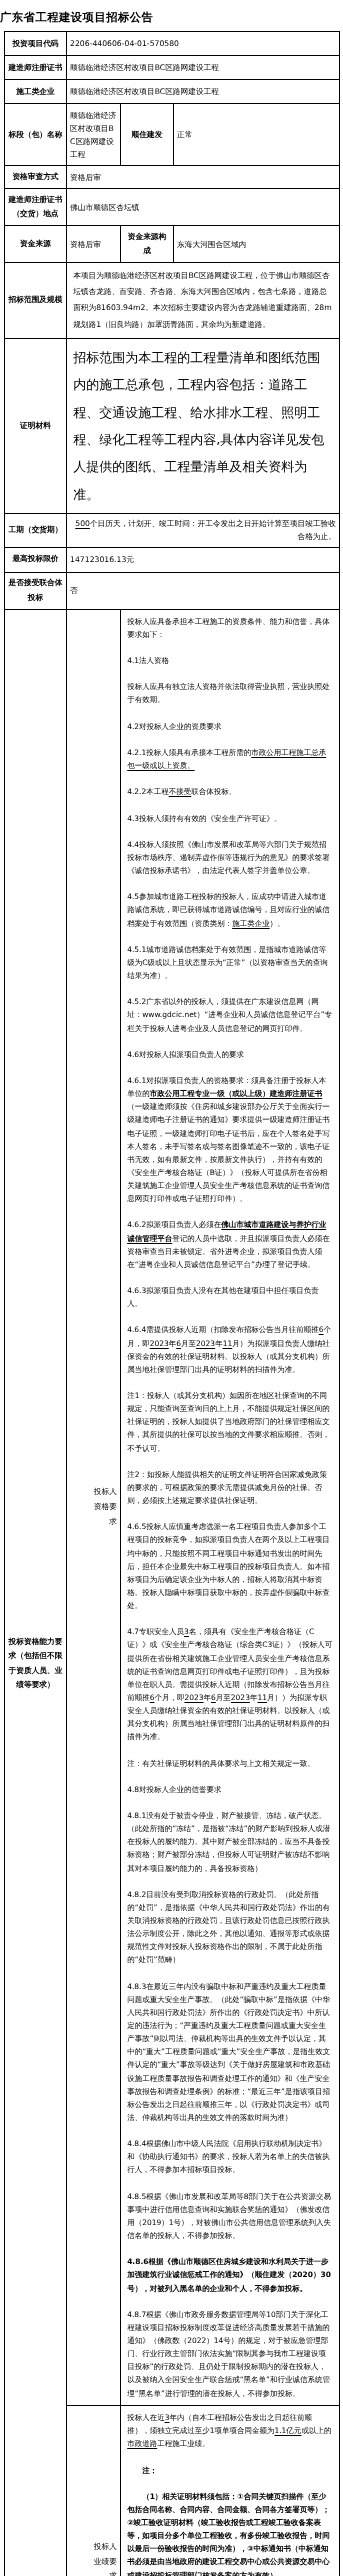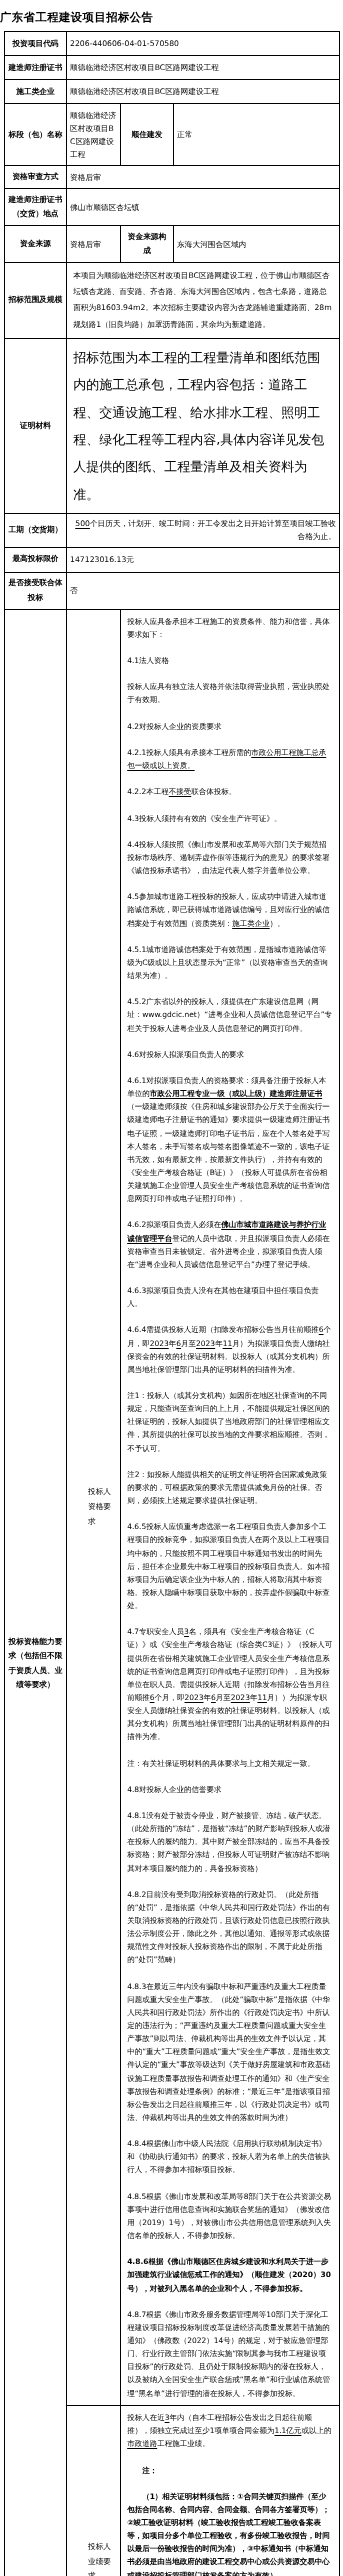--- a/index.html
+++ b/index.html
@@ -5,21 +5,21 @@
   html,body{margin:0;padding:0;background:#fff;color:#000;}
   body{width:344px;font-family:"DejaVu Sans","Liberation Sans",sans-serif;}
   .title{font-size:11.3px;font-weight:bold;margin:10.3px 0 6.2px 0;letter-spacing:0.5px;}
   table.t{border-collapse:collapse;table-layout:fixed;width:335px;margin:0 auto 5.2px auto;border:1px solid #000;}
   td{border:0.8px solid #000;padding:3.1px 3.1px;font-size:7.7px;vertical-align:middle;word-break:break-all;line-height:1.7;}
   .lbl{font-weight:bold;text-align:center;line-height:1.9;}
   .sublbl{text-align:left;line-height:1.9;}
   .ctr{}
   .txt{text-align:right;}
   .para{text-align:left;font-size:7.5px;line-height:1.75;padding:5.2px 6.2px;}
-  .midlbl{text-align:left;line-height:1.9;padding-left:21px;}
+  .midlbl{text-align:right;line-height:1.9;padding-left:21px;}
   u{text-underline-offset:1.5px;}
 </style>
 </head>
 <body>
 
 <div>
   <div class="title">广东省工程建设项目招标公告</div>
 
   <table class="t">
     <colgroup>

